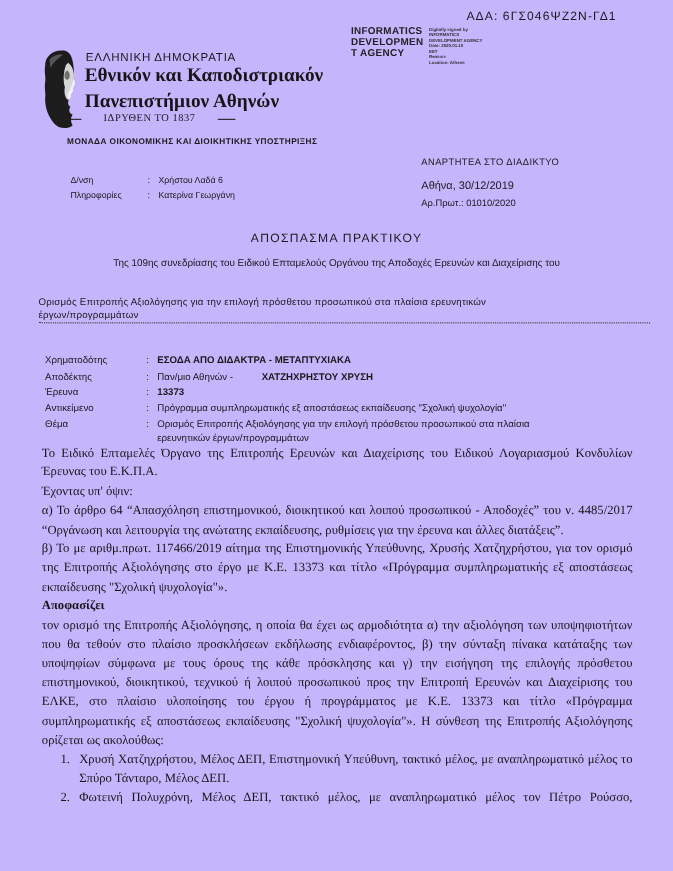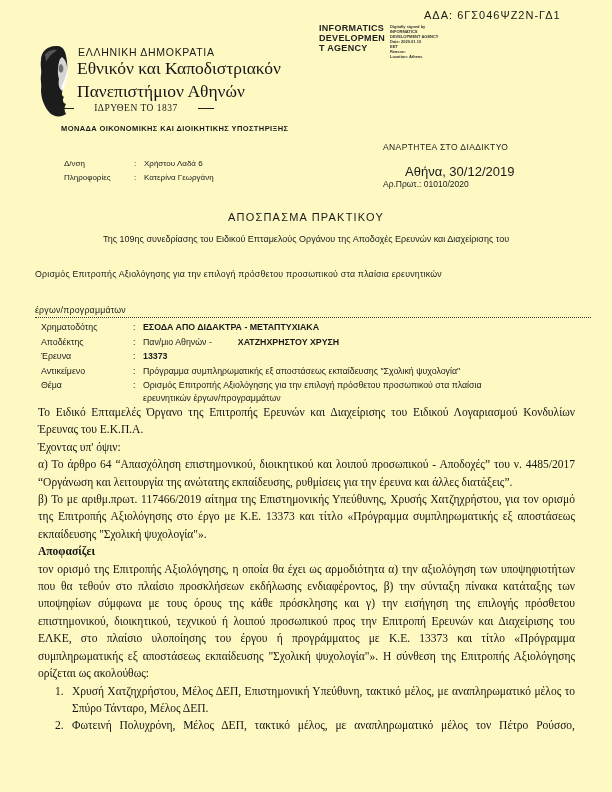--- a/index.html
+++ b/index.html
@@ -1,56 +1,56 @@
 <!DOCTYPE html>
 <html><head>
 <meta charset="utf-8">
 <style>
   * { margin:0; padding:0; box-sizing:border-box; }
   html,body { width:612px; height:792px; background:#ffffff; }
   body { font-family:"Liberation Sans", sans-serif; color:#111; -webkit-font-smoothing:antialiased; }
-  .page { position:absolute; inset:0; width:612px; height:792px; background:#fef9c3; overflow:hidden; }
+  .page { position:absolute; inset:0; width:612px; height:792px; background:#c4b5fd; overflow:hidden; }
 
   
   .ada { position:absolute; left:424px; top:9px; font-size:11px; letter-spacing:1px; color:#1a1a1a; }
 
   
   .stamp { position:absolute; left:287px; top:23px; display:flex; gap:5px;margin-left:32px; }
   .stamp-agency { width:66px; font-size:9px; font-weight:700; line-height:10px; letter-spacing:.3px; color:#222; }
   .stamp-sig { width:104px; font-size:4px; font-weight:700; line-height:5px; color:#333; padding-top:1px; }
 
   
   .logo { position:absolute; left:37px; top:44px; }
 
   
   .republic { position:absolute; left:78px; top:46px; font-size:10.5px; letter-spacing:.7px; color:#1a1a1a; }
-  .uni-line { position:absolute; left:77px; font-family:"Liberation Serif", serif; font-weight:400; font-size:17.5px; color:#151515; }
+  .uni-line { position:absolute; left:77px; font-family:"Liberation Serif", serif; font-weight:700; font-size:17.5px; color:#151515; }
   .uni1 { top:58px; }
   .uni2 { top:81px; }
   .founded { position:absolute; left:58px; top:103px; width:156px; display:flex; align-items:center; gap:20px;
              font-family:"Liberation Serif", serif; font-size:9.5px; letter-spacing:.5px; color:#1a1a1a; white-space:nowrap; }
   .founded .rule { flex:1; height:0; border-top:1.5px solid #222; }
 
   .unit { position:absolute; left:61px; top:123px; font-size:7.5px; font-weight:700; letter-spacing:.4px; line-height:11px; color:#1a1a1a; }
 
   .contact { position:absolute; left:64px; top:157px; font-size:8px; line-height:13.5px; color:#1a1a1a; }
   .contact-row { display:grid; grid-template-columns:70px 10px auto; }
 
   
   .meta-post { position:absolute; left:383px; top:142px; font-size:8.5px; letter-spacing:.4px; color:#1a1a1a; }
-  .meta-date { position:absolute; left:405px; top:164px; font-size:13px; color:#1a1a1a; }
+  .meta-date { position:absolute; left:383px; top:164px; font-size:10px; color:#1a1a1a; }
   .meta-prot { position:absolute; left:383px; top:179px; font-size:8.5px; color:#1a1a1a; }
 
   
   .extract-heading { position:absolute; left:0; right:0; top:211px; text-align:center; font-size:11px; letter-spacing:1.2px; color:#1a1a1a; }
   .session { position:absolute; left:30px; right:30px; top:233px; text-align:center; font-size:9px; line-height:13px; color:#1a1a1a; }
 
   
   .subject { position:absolute; left:35px; top:269px; width:556px; font-size:8.8px; letter-spacing:.2px; line-height:11.5px; color:#1a1a1a; }
-  .subject-l2 { border-bottom:1.5px dotted #333; padding-bottom:1px; width:100%;margin-top:24px; }
+  .subject-l2 { border-bottom:1.5px dotted #333; padding-bottom:1px; width:100%; }
 
   
   .details { position:absolute; left:41px; top:320px; width:545px; font-size:8.8px; line-height:14.5px; color:#1a1a1a; }
   .drow { display:grid; grid-template-columns:92px 10px auto; align-items:start; }
   .dval-wrap { max-width:365px; line-height:13px; padding-top:1px; }
   .b { font-weight:700; }
   .gap { display:inline-block; width:26px; }
 
   
   .bodytext { position:absolute; left:38px; top:404px; width:537px; font-family:"Liberation Serif", serif;

